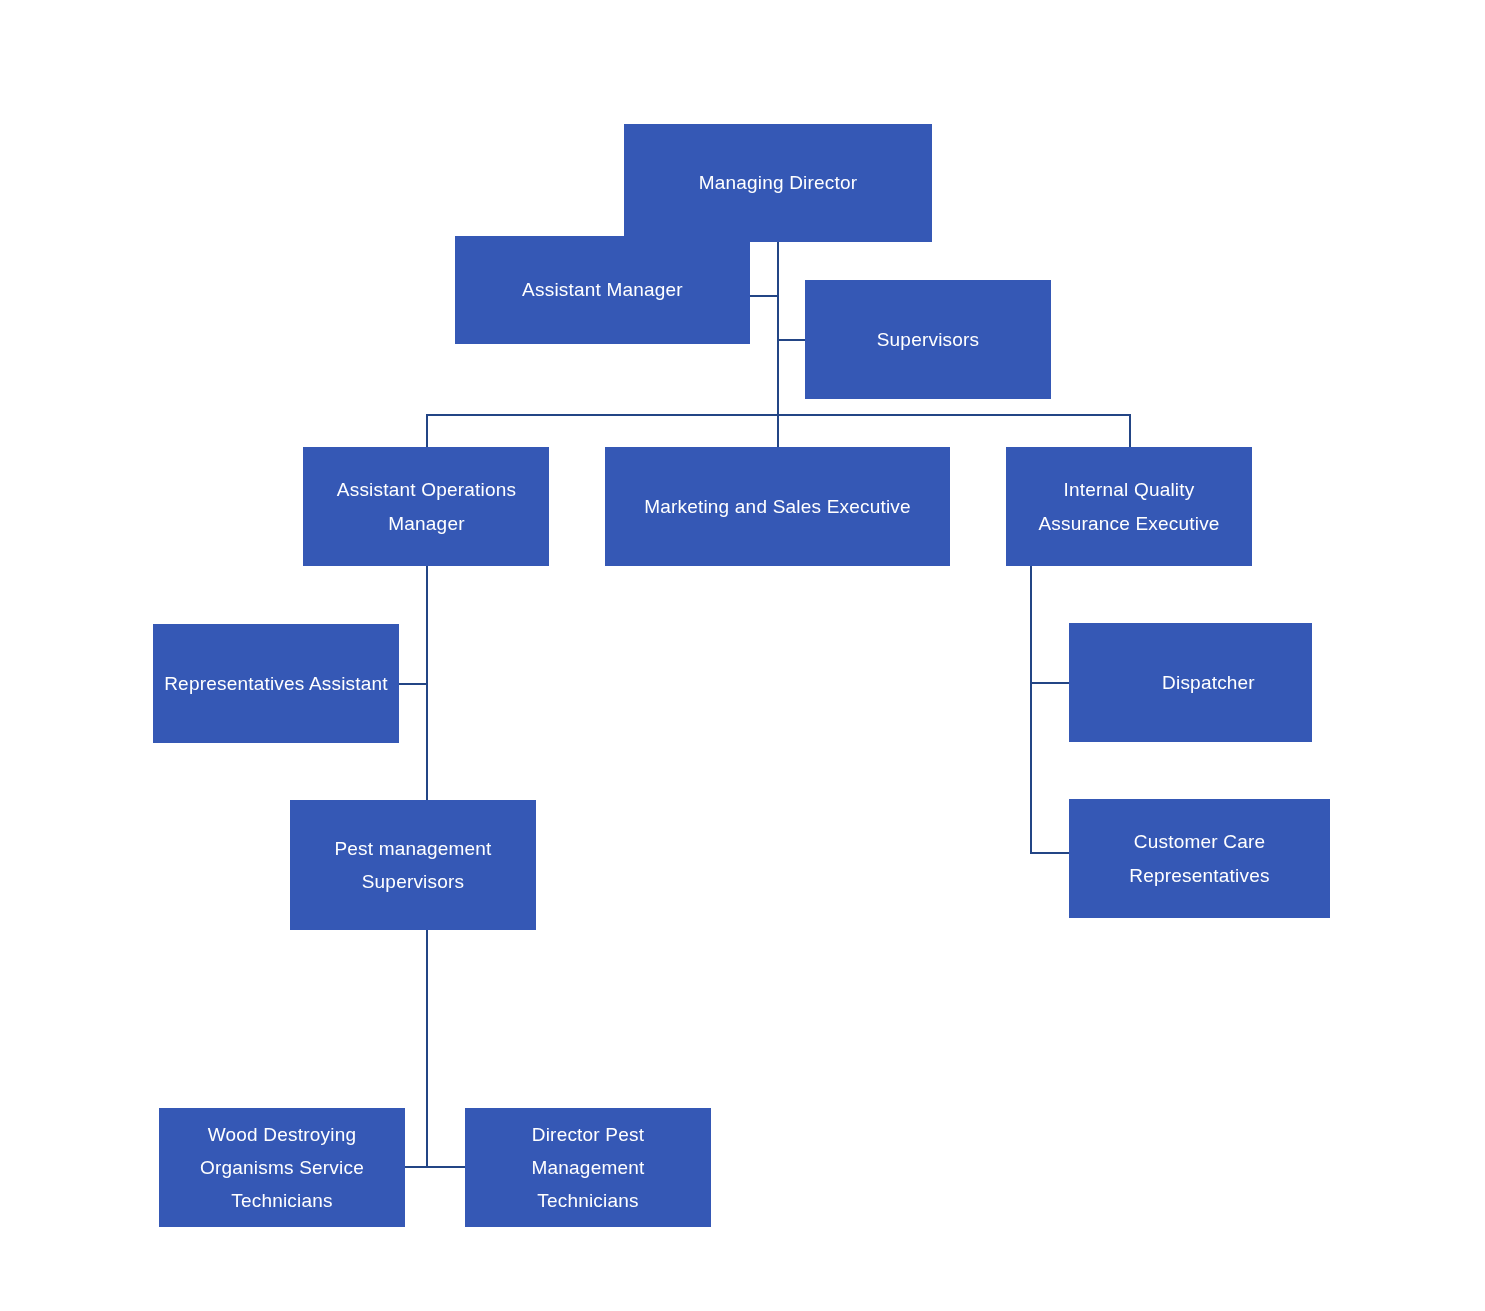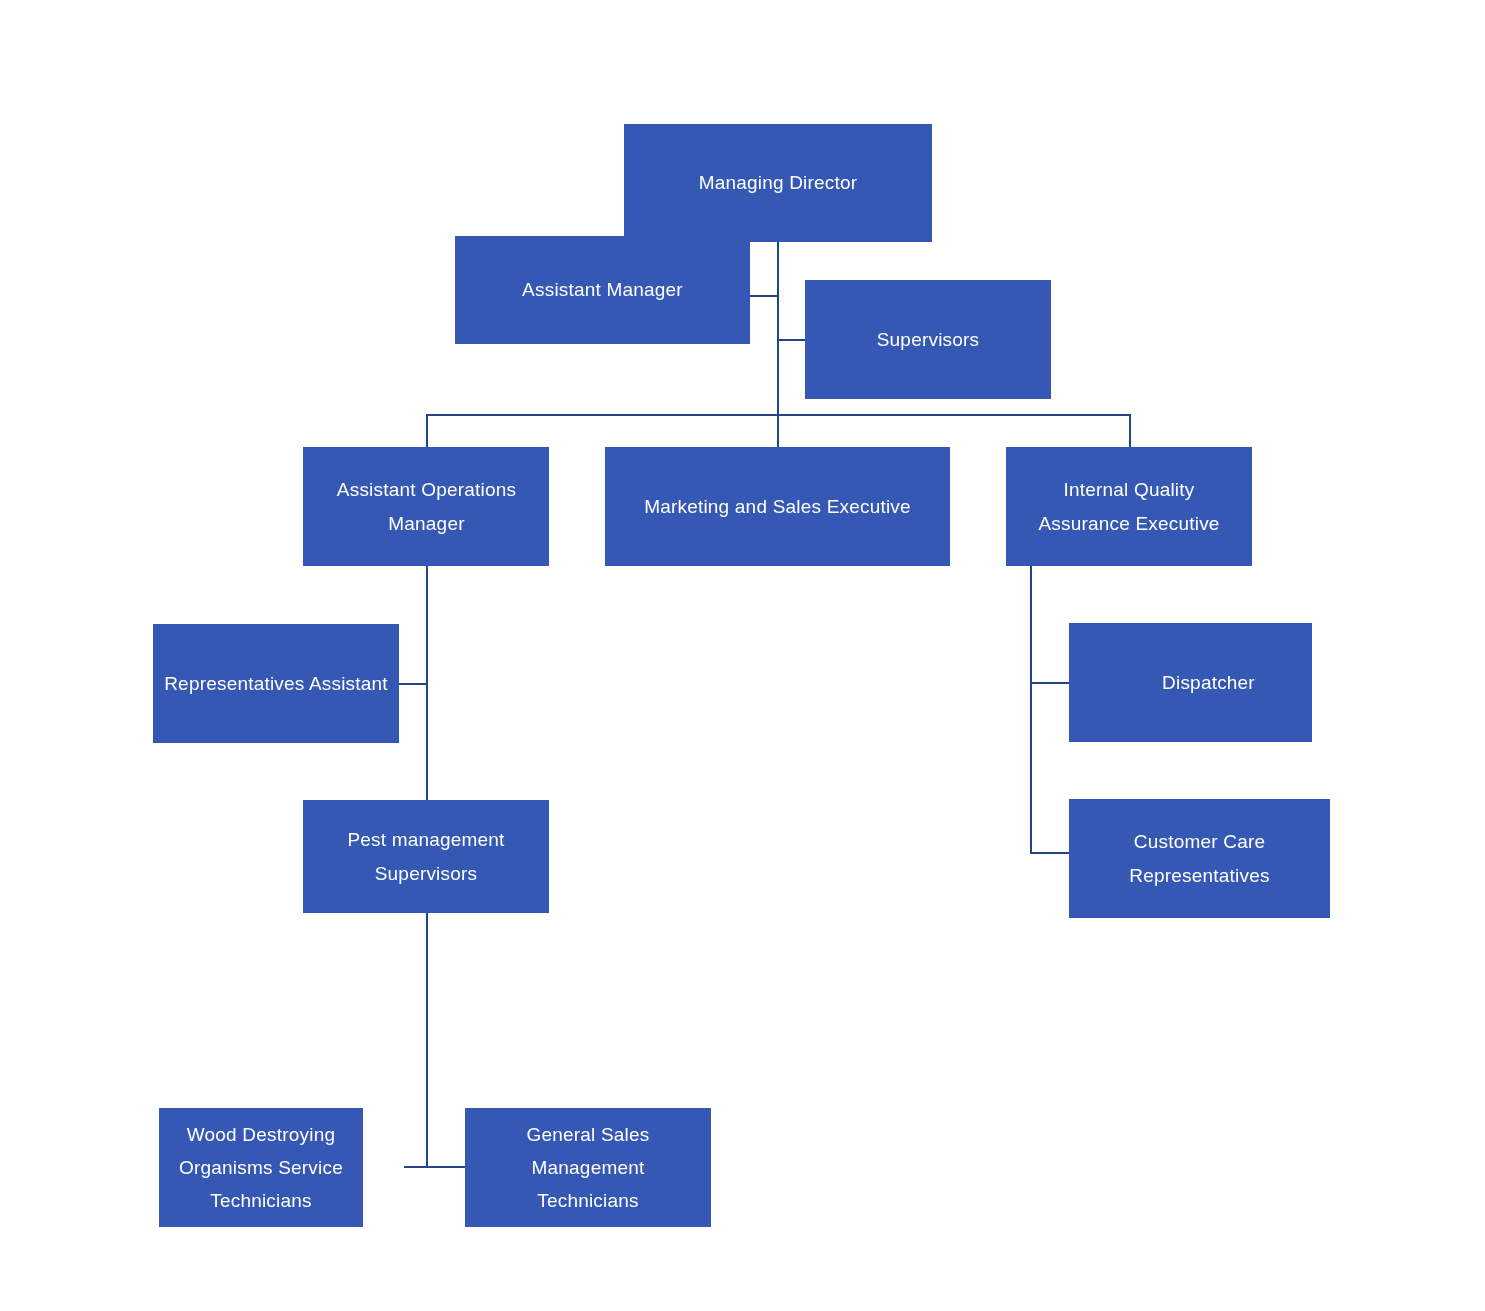--- a/index.html
+++ b/index.html
@@ -91,24 +91,24 @@
   <div class="node" style="left:1006px; top:447px; width:246px; height:119px;">Internal Quality
 Assurance Executive</div>
 
   <div class="node" style="left:153px; top:624px; width:246px; height:119px;">Representatives Assistant</div>
 
   <div class="node" style="left:1069px; top:623px; width:243px; height:119px;padding-left:44px;">Dispatcher</div>
 
   <div class="node" style="left:1069px; top:799px; width:261px; height:119px;">Customer Care
 Representatives</div>
 
-  <div class="node" style="left:303px; top:800px; width:246px; height:113px;">Pest management
+  <div class="node" style="left:290px; top:800px; width:246px; height:130px;">Pest management
 Supervisors</div>
 
-  <div class="node" style="left:159px; top:1108px; width:204px; height:119px;">Wood Destroying
+  <div class="node" style="left:159px; top:1108px; width:246px; height:119px;">Wood Destroying
 Organisms Service
 Technicians</div>
 
-  <div class="node" style="left:465px; top:1108px; width:246px; height:119px;">General Sales
+  <div class="node" style="left:465px; top:1108px; width:246px; height:119px;">Director Pest
 Management
 Technicians</div>
 
 </div>
 
 </body></html>

